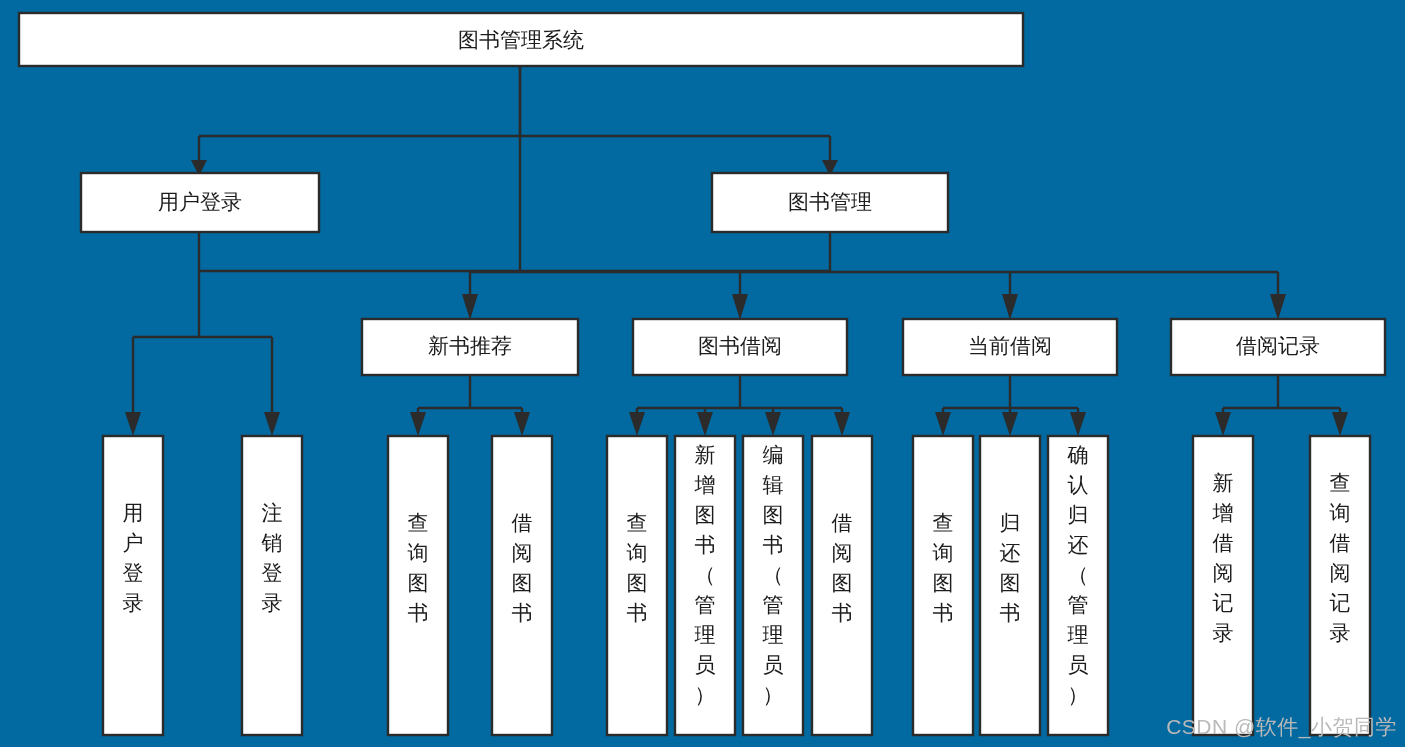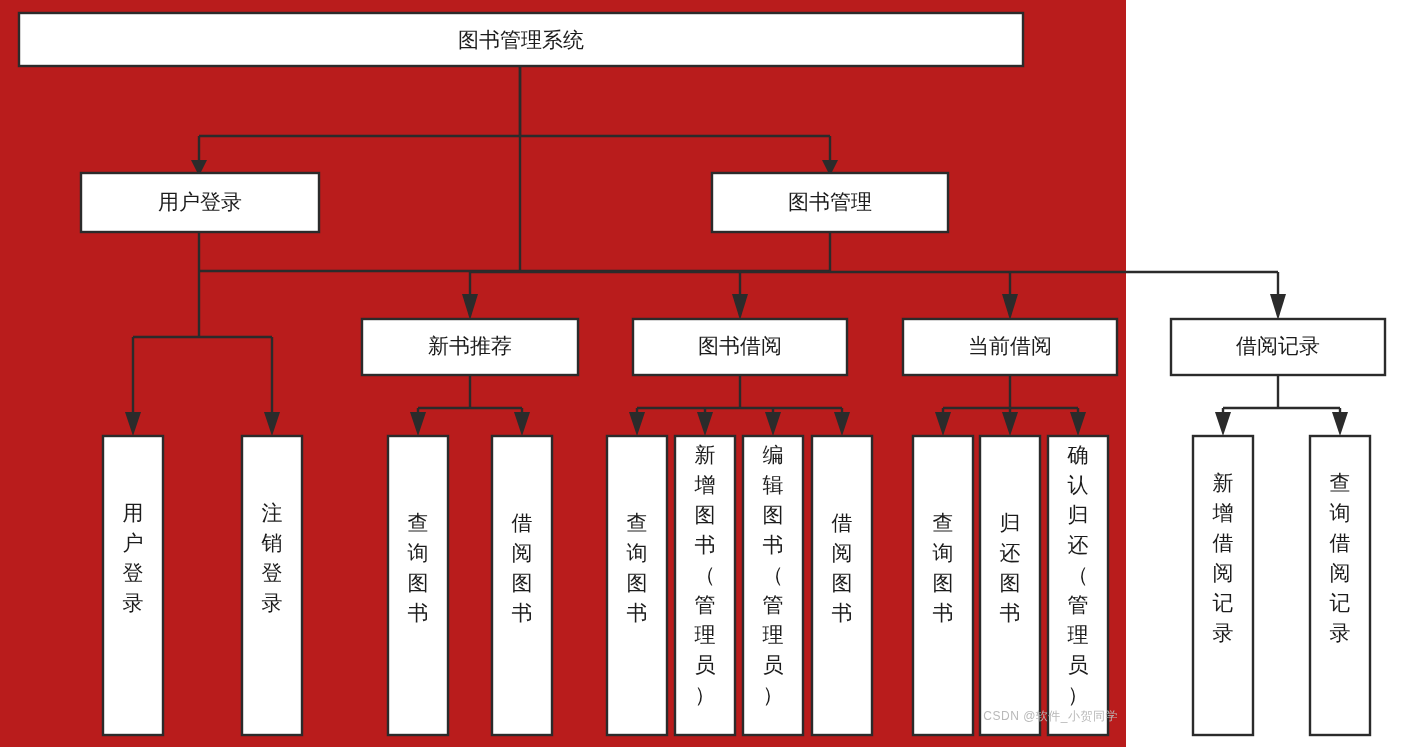--- a/index.html
+++ b/index.html
@@ -8,23 +8,23 @@
     background: #ffffff;
   }
   body {
     width: 1405px;
     height: 747px;
     font-family: "Liberation Sans", "DejaVu Sans", sans-serif;
     overflow: hidden;
   }
   #diagram-root {
     position: relative;
-    width: 1126px;
+    width: 1405px;
     height: 747px;
-    background: #b91c1c;
+    background: #0369a1;
   }
   svg.diagram-canvas {
     position: absolute;
     left: 0;
     top: 0;
     width: 1405px;
     height: 747px;
   }
   .node-box {
     fill: #ffffff;
@@ -50,23 +50,23 @@
   }
   .node-label-v {
     font-family: "Liberation Sans", "DejaVu Sans", sans-serif;
     font-size: 21px;
     fill: #1c1c1c;
     text-anchor: middle;
   }
   .watermark-text {
     position: absolute;
     right: 8px;
-    bottom: 22px;
-    font-family: "Liberation Sans", "DejaVu Sans", sans-serif;
-    font-size: 12px;
+    bottom: 6px;
+    font-family: "Liberation Sans", "DejaVu Sans", sans-serif;
+    font-size: 21px;
     color: #b9b9b9;
     letter-spacing: 0.5px;
     white-space: nowrap;
     pointer-events: none;
   }
 </style>
 </head>
 <body>
 
 <div id="diagram-root">

